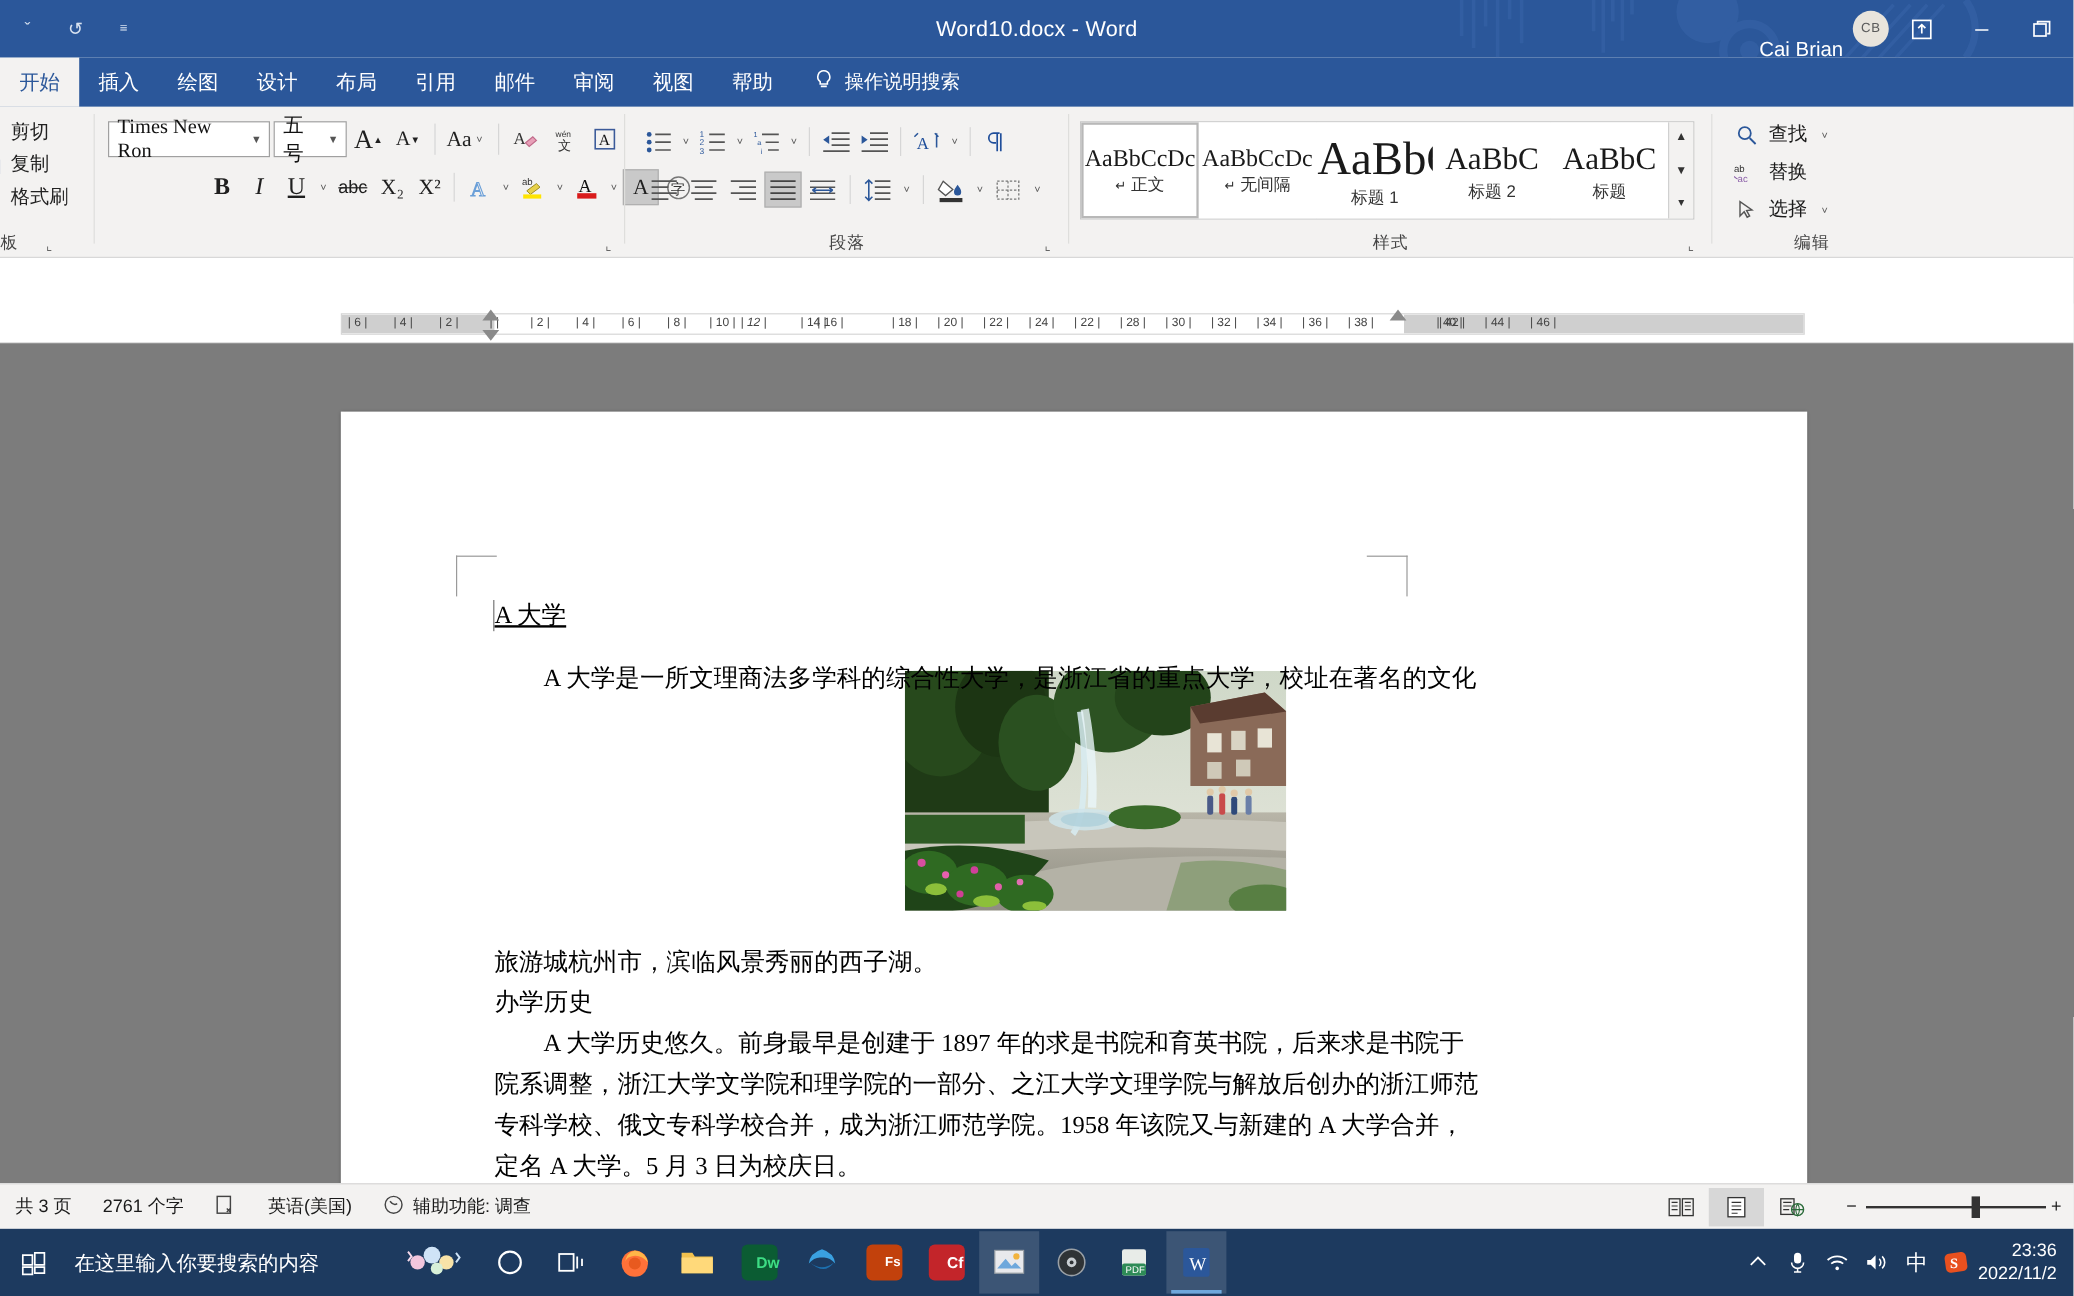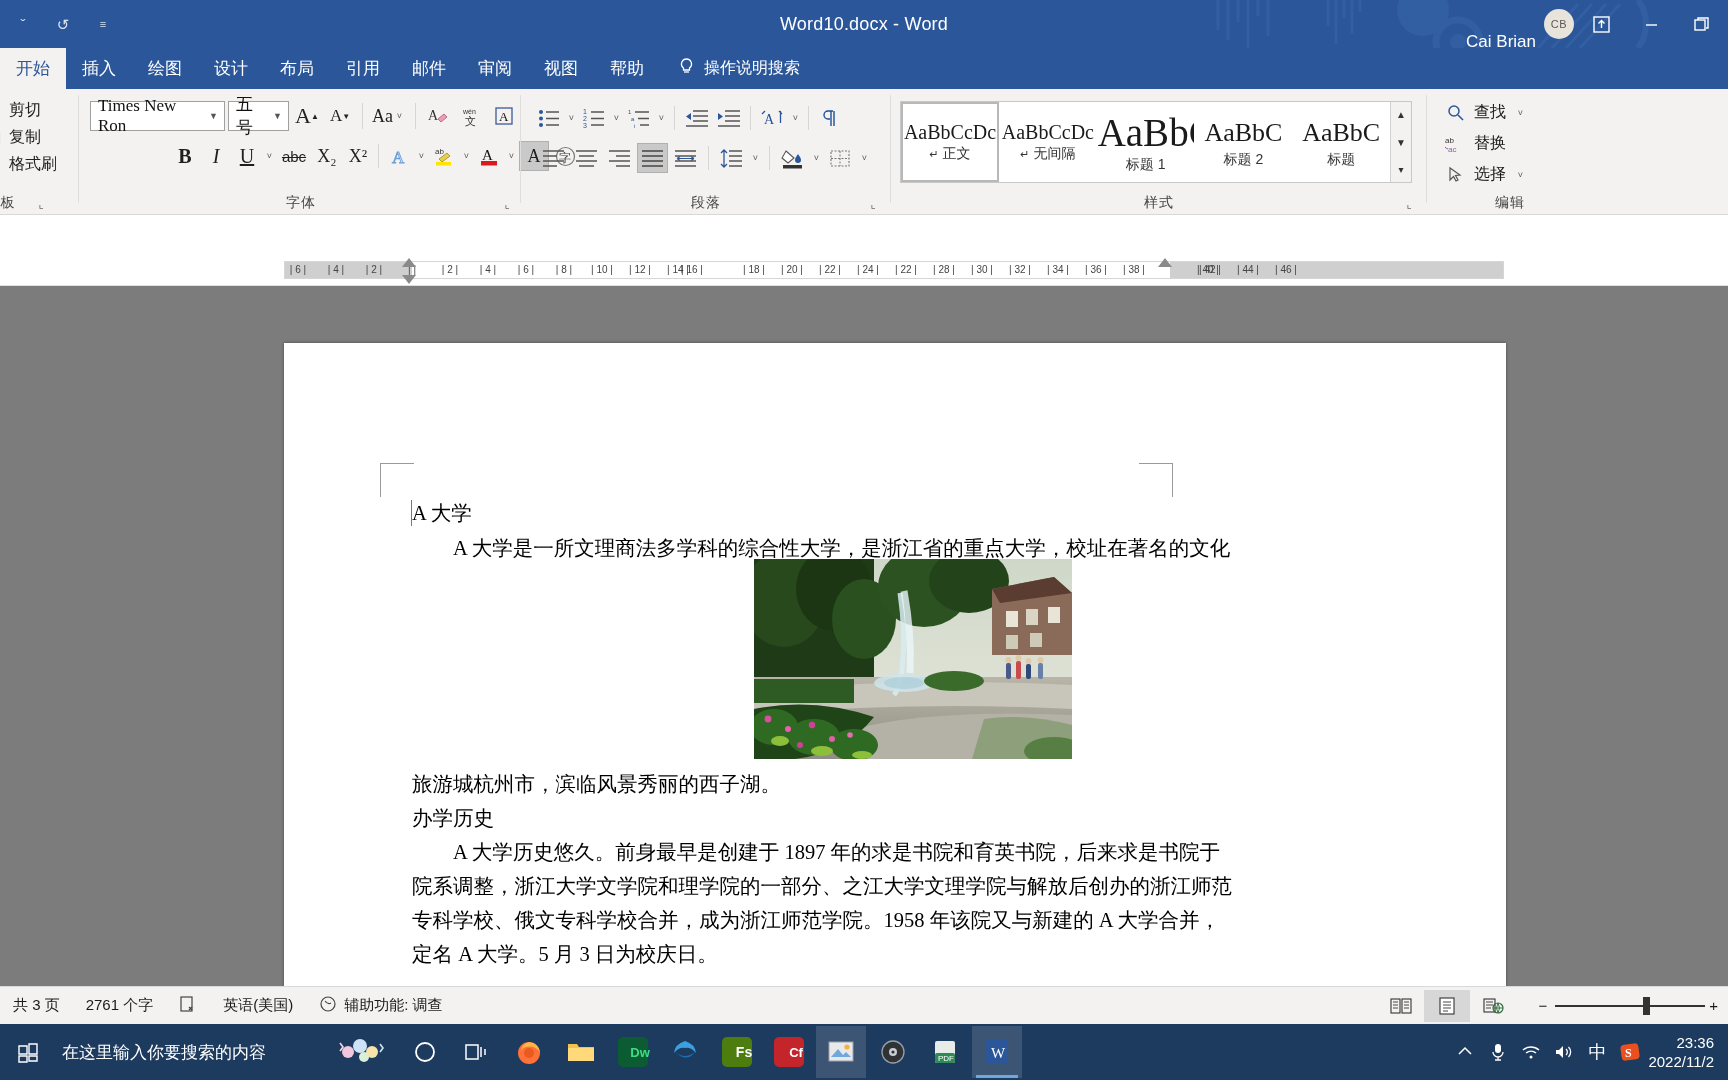--- a/index.html
+++ b/index.html
@@ -163,21 +163,21 @@
     background: #ffffff; box-shadow: 0 0 3px rgba(0,0,0,.4);
   }
   .corner { position: absolute; width: 34px; height: 34px; }
   .corner.tl { border-left: 1px solid #9a9a9a; border-top: 1px solid #9a9a9a; }
   .corner.tr { border-right: 1px solid #9a9a9a; border-top: 1px solid #9a9a9a; }
   .doc-body {
     position: absolute; left: 128px; top: 153px; width: 840px;
     font-family: "Liberation Serif", "DejaVu Serif", serif;
     font-size: 20.5px; color: #000; line-height: 34px;
   }
-  .p-head { margin-bottom: 1px; }
+  .p-head { margin-bottom: 19px; text-decoration: underline; }
   .p-ind { text-indent: 41px; text-align: justify; }
   .sq { position: relative; }
   .sq::after {
     content: ""; position: absolute; left: -1px; top: 4px;
     width: 1px; height: 26px; background: #777;
   }
   .photo {
     position: absolute; left: 470px; top: 216px; width: 318px; height: 200px;
     overflow: hidden; border: 0;
   }
@@ -407,21 +407,20 @@
         </div>
         <div class="mini-caret">˅</div>
         <div class="ico-btn sel" style="width:28px;font-family:'Liberation Serif',serif;font-size:18px">A</div>
         <div class="ico-btn" style="width:30px">
           <svg width="23" height="23" viewBox="0 0 23 23">
               <circle cx="11.5" cy="11.5" r="9" fill="none" stroke="#777" stroke-width="1.2"></circle>
               <text x="5" y="17" font-size="12" fill="#333">字</text>
             </svg>
         </div>
       </div>
-      <div class="rgroup-label">字体</div>
       <div class="dlg-launch" style="right:6px;">⌞</div>
     </div>
     <div class="rgroup-sep" style="left:520px;"></div>
 
     <div class="rgroup" style="left:524px; width:364px;">
 
       <div style="position:absolute; left:10px; top:14px; display:flex; align-items:center; gap:1px;">
         <div class="ico-btn" style="width:29px">
           <svg width="23" height="21" viewBox="0 0 23 21">
               <circle cx="3" cy="4" r="2" fill="#2b579a"></circle>
@@ -612,21 +611,21 @@
       <div id="ruler-ticks" style="position:absolute;left:0;top:0;width:100%;height:100%;">
           <div class="ruler-num" style="left: 13px; top: 2px;">| 6 |</div>
           <div class="ruler-num" style="left: 51px; top: 2px;">| 4 |</div>
           <div class="ruler-num" style="left: 89px; top: 2px;">| 2 |</div>
           <div class="ruler-num" style="left: 127px; top: 2px;">|  |</div>
           <div class="ruler-num" style="left: 165px; top: 2px;">| 2 |</div>
           <div class="ruler-num" style="left: 203px; top: 2px;">| 4 |</div>
           <div class="ruler-num" style="left: 241px; top: 2px;">| 6 |</div>
           <div class="ruler-num" style="left: 279px; top: 2px;">| 8 |</div>
           <div class="ruler-num" style="left: 317px; top: 2px;">| 10 |</div>
-          <div class="ruler-num" style="left: 355px; top: 2px;">| 12 |</div>
+          <div class="ruler-num" style="left: 343px; top: 2px; font-style: italic;">| 12 |</div>
           <div class="ruler-num" style="left: 393px; top: 2px;">| 14 |</div>
           <div class="ruler-num" style="left: 407px; top: 2px;">| 16 |</div>
           <div class="ruler-num" style="left: 469px; top: 2px;">| 18 |</div>
           <div class="ruler-num" style="left: 507px; top: 2px;">| 20 |</div>
           <div class="ruler-num" style="left: 545px; top: 2px;">| 22 |</div>
           <div class="ruler-num" style="left: 583px; top: 2px;">| 24 |</div>
           <div class="ruler-num" style="left: 621px; top: 2px;">| 22 |</div>
           <div class="ruler-num" style="left: 659px; top: 2px;">| 28 |</div>
           <div class="ruler-num" style="left: 697px; top: 2px;">| 30 |</div>
           <div class="ruler-num" style="left: 735px; top: 2px;">| 32 |</div>
@@ -841,21 +840,21 @@
       <div class="tapp">
         <span class="sq-ico" style="background:#0b5c33;color:#3ddc84;font-size:13px">Dw</span>
       </div>
       <div class="tapp">
         <svg width="28" height="28" viewBox="0 0 28 28">
             <path d="M14 3 q10 3 11 12 q-5 -6 -11 -5 q-6 -1 -11 5 q1 -9 11 -12z" fill="#3aa0e0"></path>
             <path d="M4 14 q10 8 20 0 q-8 11 -20 0z" fill="#1d6fae"></path>
           </svg>
       </div>
       <div class="tapp">
-        <span class="sq-ico" style="background:#4d7c0f;font-size:14px">Fs</span>
+        <span class="sq-ico" style="background:#c2410c;font-size:11px">Fs</span>
       </div>
       <div class="tapp">
         <span class="sq-ico" style="background:#c3252a;font-size:13px">Cf</span>
       </div>
       <div class="tapp open">
         <svg width="28" height="26" viewBox="0 0 28 26">
             <rect x="2" y="3" width="24" height="19" fill="#e9e9ec" stroke="#9aa0a6" stroke-width="1"></rect>
             <path d="M4 18 l7-8 5 6 3-3 5 5z" fill="#6fa8dc"></path>
             <circle cx="20" cy="8" r="2.6" fill="#f2b33d"></circle>
           </svg>

